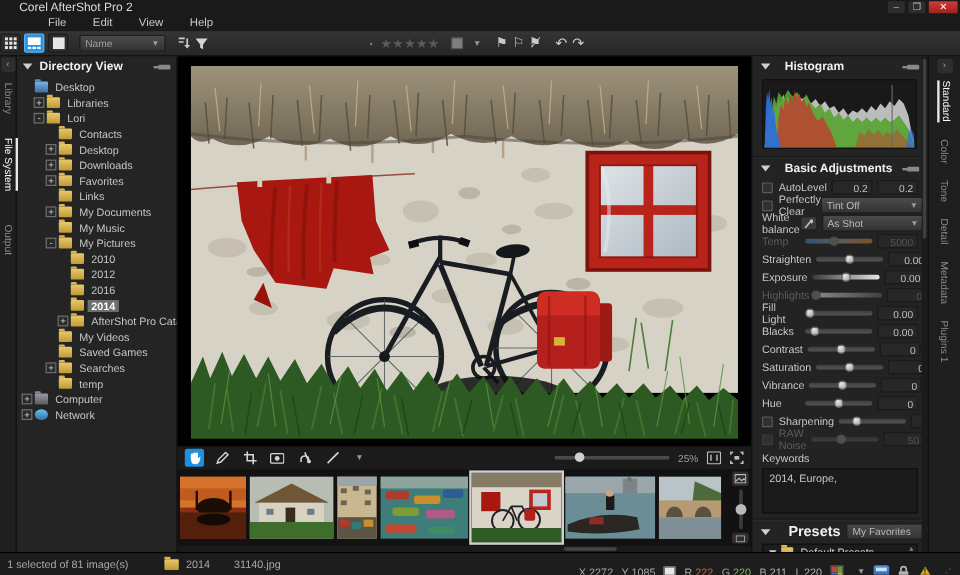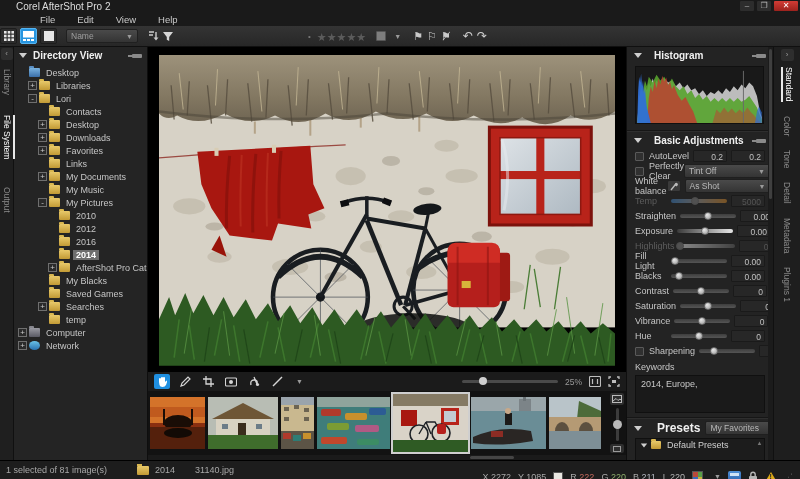--- a/index.html
+++ b/index.html
@@ -350,21 +350,21 @@
             <span class="lbl" style="font-weight: bold;">2014</span>
           </div>
           <div class="trow" style="padding-left: 34px;">
             <span class="exp">+</span>
             <span class="fico "></span>
             <span class="lbl">AfterShot Pro Catalogs</span>
           </div>
           <div class="trow" style="padding-left: 24px;">
             <span class="exp none">+</span>
             <span class="fico "></span>
-            <span class="lbl">My Blacks</span>
+            <span class="lbl">My Videos</span>
           </div>
           <div class="trow" style="padding-left: 24px;">
             <span class="exp none">+</span>
             <span class="fico "></span>
             <span class="lbl">Saved Games</span>
           </div>
           <div class="trow" style="padding-left: 24px;">
             <span class="exp">+</span>
             <span class="fico "></span>
             <span class="lbl">Searches</span>
@@ -870,20 +870,28 @@
             </div>
             <span class="valbox">0</span>
           </div>
           <div class="row">
             <span class="cb"></span>
             <span class="rlbl">Sharpening</span>
             <div class="track ">
               <div class="knob" style="left: calc(26% - 4px);"></div>
             </div>
             <span class="valbox">100</span>
+          </div>
+          <div class="row">
+            <span class="cb dim"></span>
+            <span class="rlbl dim">RAW Noise</span>
+            <div class="track  dim">
+              <div class="knob" style="left: calc(44% - 4px);"></div>
+            </div>
+            <span class="valbox dim">50</span>
           </div>
         </div>
 
       <div class="row" style="height:13px; margin-top:1px">
         <span class="rlbl">Keywords</span>
       </div>
       <div class="kwbox">2014, Europe,</div>
       <div class="divider"></div>
 
       <div class="presets-head">

